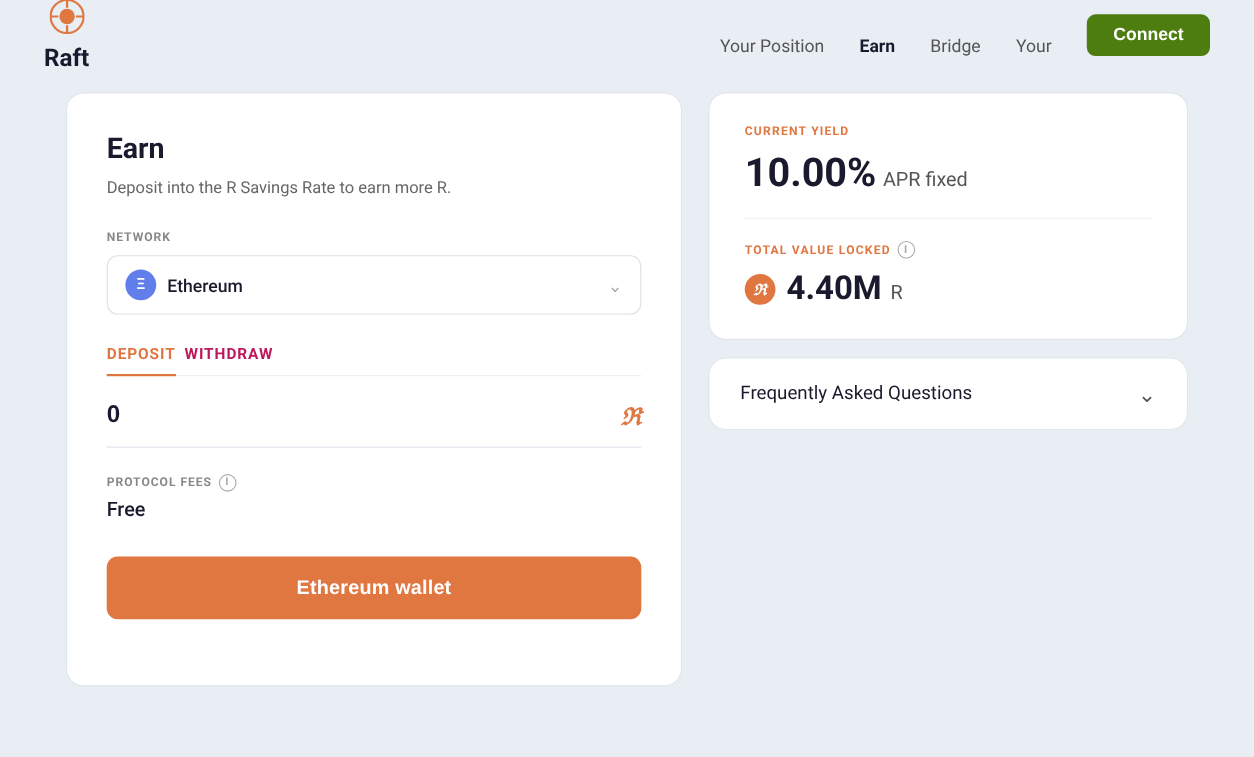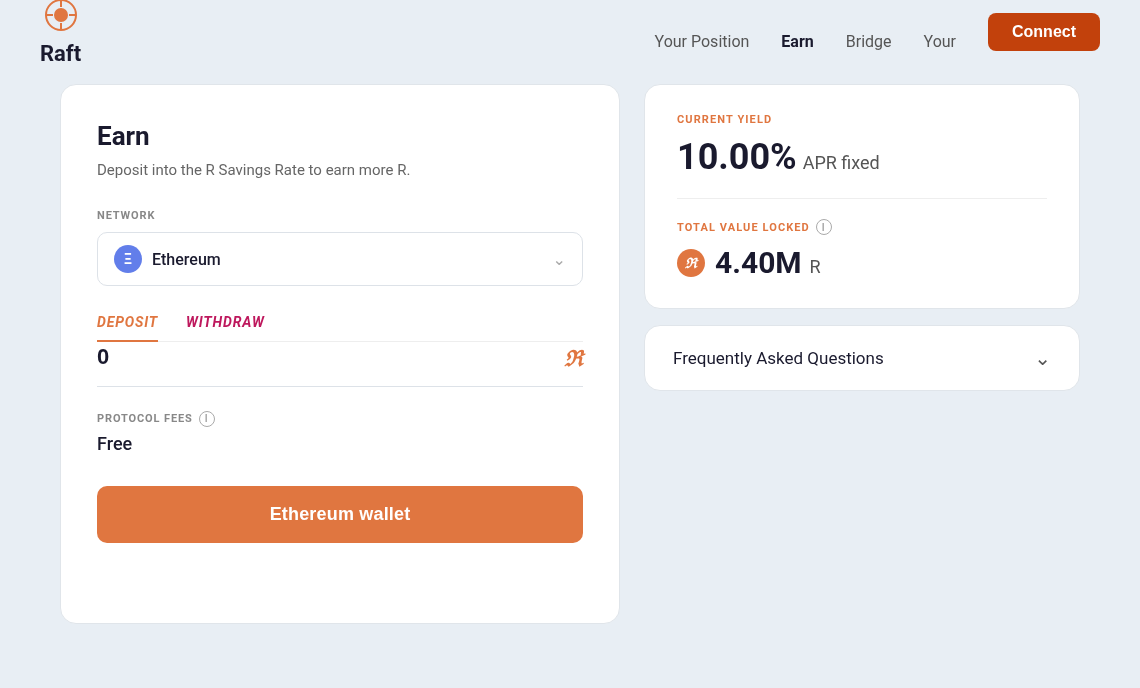--- a/index.html
+++ b/index.html
@@ -44,21 +44,21 @@
       color: #555;
       text-decoration: none;
       cursor: pointer;
       font-weight: 400;
     }
     .nav-link.active {
       color: #1a1a2e;
       font-weight: 700;
     }
     .connect-btn {
-      background: #c2410c;
+      background: #4d7c0f;
       color: #fff;
       border: none;
       border-radius: 8px;
       padding: 10px 24px;
       font-size: 16px;
       font-weight: 600;
       cursor: pointer;
     }
 
     
@@ -131,23 +131,23 @@
       font-weight: 700;
     }
     .chevron-down {
       color: #aaa;
       font-size: 16px;
     }
 
     
     .tabs {
       display: flex;
-      gap: 28px;
+      gap: 8px;
+      margin-bottom: 20px;
       border-bottom: 1.5px solid #eee;
-      font-style: italic;
     }
     .tab {
       font-size: 14px;
       font-weight: 700;
       letter-spacing: 0.06em;
       text-transform: uppercase;
       padding-bottom: 10px;
       cursor: pointer;
       color: #be185d;
       border-bottom: 2.5px solid transparent;

